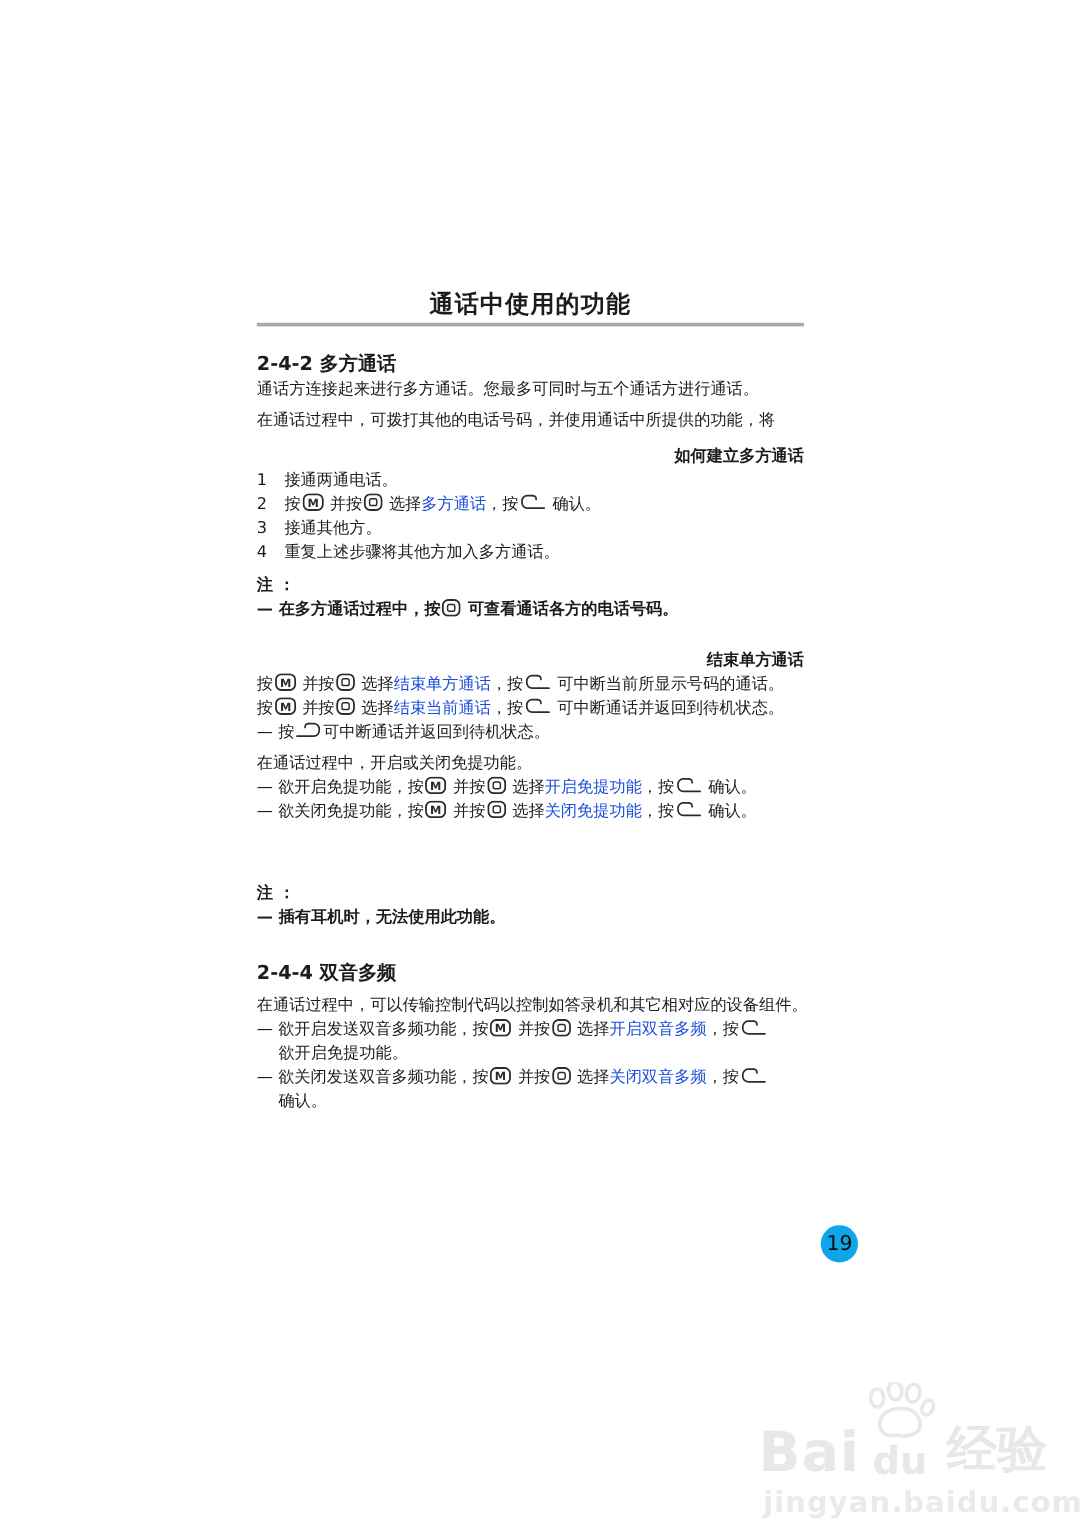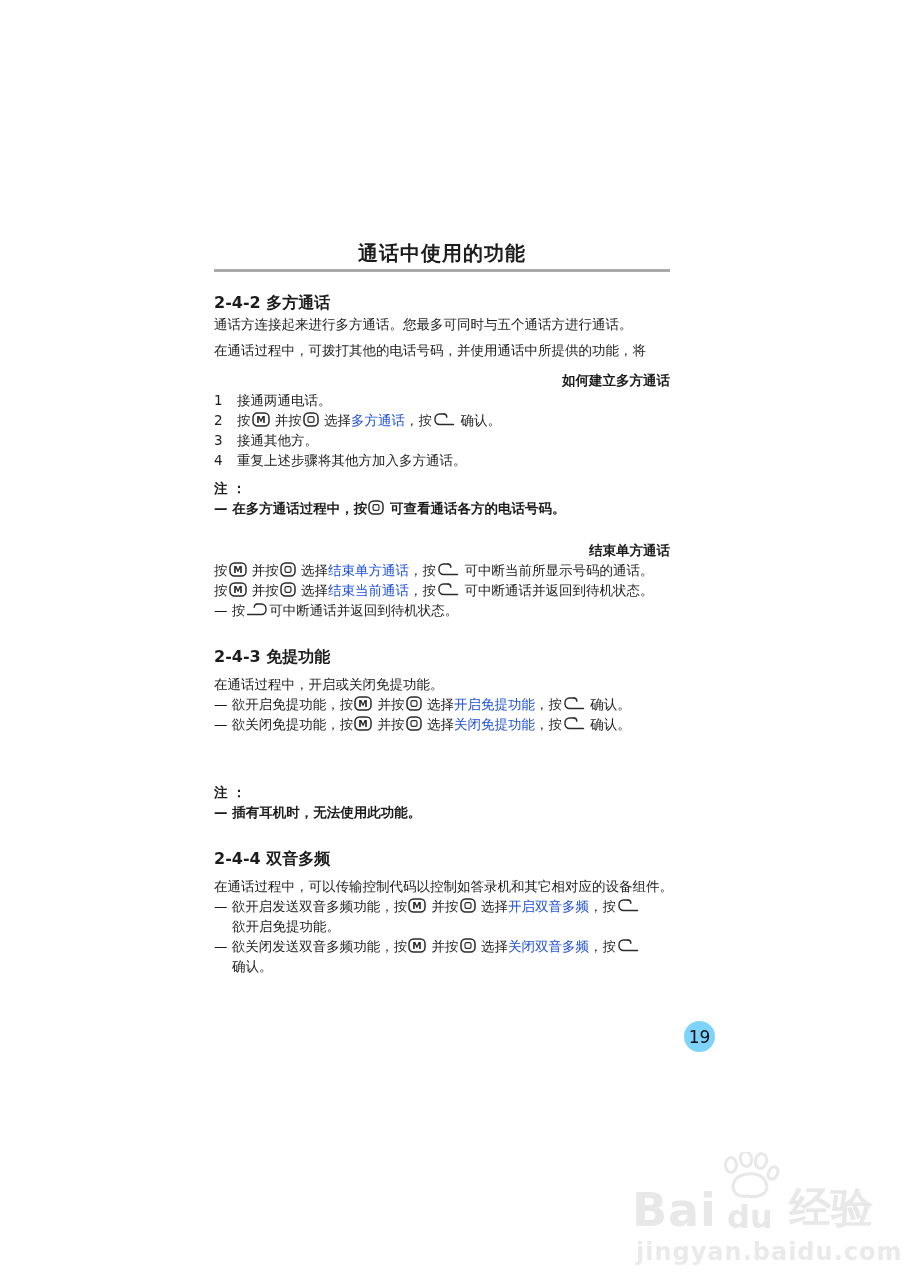--- a/index.html
+++ b/index.html
@@ -21,21 +21,21 @@
   .kicon{display:inline-block;padding:0 1px;}
   .kicon svg{vertical-align:-2px;}
   .mt6{margin-top:6px;}
   .mt8{margin-top:8px;}
   .mt10{margin-top:10px;}
   .mt20{margin-top:20px;}
   .mt22{margin-top:22px;}
   .mt26{margin-top:26px;}
   .page-badge{
     position:absolute;left:684px;top:1021px;width:31px;height:31px;border-radius:50%;
-    background:#7dd3fc;display:flex;align-items:center;justify-content:center;
+    background:#0ea5e9;display:flex;align-items:center;justify-content:center;
     font-size:17px;color:#111;
   }
   .watermark{position:absolute;left:632px;top:1152px;width:266px;color:#e8e8e8;user-select:none;}
   .wm-row{display:flex;align-items:flex-end;}
   .wm-bai{font-size:46px;font-weight:bold;line-height:40px;letter-spacing:1px;}
   .wm-du-col{display:flex;flex-direction:column;align-items:center;margin:0 2px;}
   .wm-du{font-size:32px;font-weight:bold;line-height:26px;}
   .wm-cn{font-size:42px;font-weight:bold;line-height:44px;margin-left:6px;}
   .wm-url{font-size:24px;font-weight:bold;letter-spacing:1px;margin-top:8px;margin-left:4px;color:#eaeaea;}
 </style>
@@ -105,21 +105,20 @@
           <path d="M11,2 H6.5 A4.5,4.5 0 0 0 2,6.5 v1.5 A4.5,4.5 0 0 0 6.5,12.5 H20.5" fill="none" stroke="#2b2b2b" stroke-width="1.4" stroke-linecap="round"></path>
           <path d="M11,2 q2.8,0.2 2.8,3.2" fill="none" stroke="#2b2b2b" stroke-width="1.4" stroke-linecap="round"></path>
         </svg></span><span> 可中断通话并返回到待机状态。</span></div>
   <div class="line"><span>— 按</span><span class="kicon"><svg width="22" height="15" viewBox="0 0 22 15">
           <g transform="translate(22,0) scale(-1,1)">
             <path d="M11,2 H6.5 A4.5,4.5 0 0 0 2,6.5 v1.5 A4.5,4.5 0 0 0 6.5,12.5 H20.5" fill="none" stroke="#2b2b2b" stroke-width="1.4" stroke-linecap="round"></path>
             <path d="M11,2 q2.8,0.2 2.8,3.2" fill="none" stroke="#2b2b2b" stroke-width="1.4" stroke-linecap="round"></path>
           </g>
         </svg></span><span>可中断通话并返回到待机状态。</span></div>
 
-  <div class="h2 mt26">2-4-3 免提功能</div>
   <div class="line mt6"><span>在通话过程中，开启或关闭免提功能。</span></div>
   <div class="line"><span>— 欲开启免提功能，按</span><span class="kicon"><svg width="18" height="15" viewBox="0 0 18 15">
           <rect x="1" y="1" width="16" height="13" rx="4.5" fill="none" stroke="#2b2b2b" stroke-width="1.5"></rect>
           <text x="9" y="11.2" text-anchor="middle" font-size="9.5" font-weight="bold" fill="#2b2b2b" font-family="DejaVu Sans,sans-serif">M</text>
         </svg></span><span> 并按</span><span class="kicon"><svg width="16" height="15" viewBox="0 0 16 15">
           <rect x="1" y="1" width="14" height="13" rx="4.5" fill="none" stroke="#2b2b2b" stroke-width="1.5"></rect>
           <rect x="5" y="4.7" width="6" height="5.6" rx="1.6" fill="none" stroke="#2b2b2b" stroke-width="1.2"></rect>
         </svg></span><span> 选择</span><span class="blue">开启免提功能</span><span>，按</span><span class="kicon"><svg width="22" height="15" viewBox="0 0 22 15">
           <path d="M11,2 H6.5 A4.5,4.5 0 0 0 2,6.5 v1.5 A4.5,4.5 0 0 0 6.5,12.5 H20.5" fill="none" stroke="#2b2b2b" stroke-width="1.4" stroke-linecap="round"></path>
           <path d="M11,2 q2.8,0.2 2.8,3.2" fill="none" stroke="#2b2b2b" stroke-width="1.4" stroke-linecap="round"></path>

